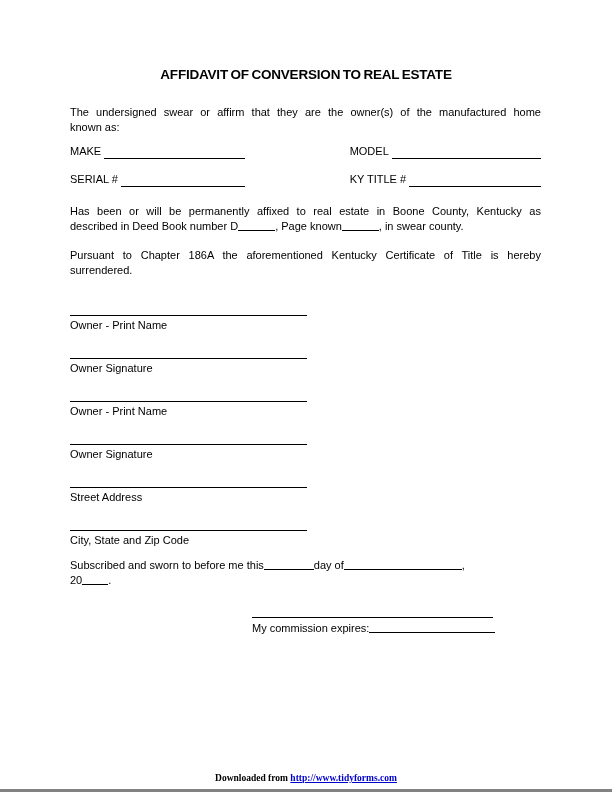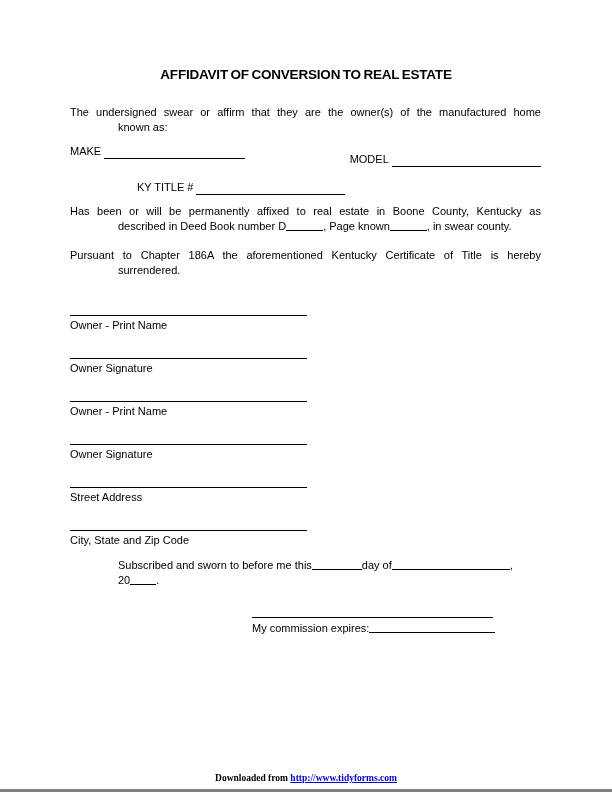--- a/index.html
+++ b/index.html
@@ -21,28 +21,28 @@
     left: 0; top: 67px; width: 612px;
     text-align: center;
     font-weight: bold;
     font-size: 13.5px;
     letter-spacing: -0.2px;
     word-spacing: -1px;
   }
 
   .para { left: 70px; width: 471px; }
   .jline { text-align: justify; text-align-last: justify; }
-  .nline { text-align: left; margin-left: 48px; }
+  .nline { text-align: left; }
 
   
   .field-row { left: 70px; width: 471px; display: flex; gap: 40px; }
   .field { display: flex; align-items: flex-end; height: 13px; }
   .field-col1 { width: 190px; }
   .field-gap { width: 27px; }
-  .field-col2 { width: 208px; margin-top: 8px; }
+  .field-col2 { width: 208px; }
   .field-label { white-space: nowrap; }
   .uline { flex: 1; height: 0; border-bottom: 1px solid #000; margin-left: 3px; }
 
   
   .blank {
     display: inline-block;
     height: 9px;
     border-bottom: 1px solid #000;
     vertical-align: -1px;
   }
@@ -105,20 +105,24 @@
       <span class="uline"></span>
     </div>
     <div class="field-gap"></div>
     <div class="field field-col2">
       <span class="field-label">MODEL</span>
       <span class="uline"></span>
     </div>
   </div>
 
   <div class="abs field-row" style="top:174px;">
+    <div class="field field-col1">
+      <span class="field-label">SERIAL #</span>
+      <span class="uline"></span>
+    </div>
     <div class="field-gap"></div>
     <div class="field field-col2">
       <span class="field-label">KY TITLE #</span>
       <span class="uline"></span>
     </div>
   </div>
 
   <div class="abs para" style="top:204px;">
     <div class="jline">Has been or will be permanently affixed to real estate in Boone County, Kentucky as</div>
     <div class="nline"><span>described in Deed Book number D</span><span class="blank blank-deed"></span><span>, Page known</span><span class="blank blank-page"></span><span>, in swear county.</span></div>

